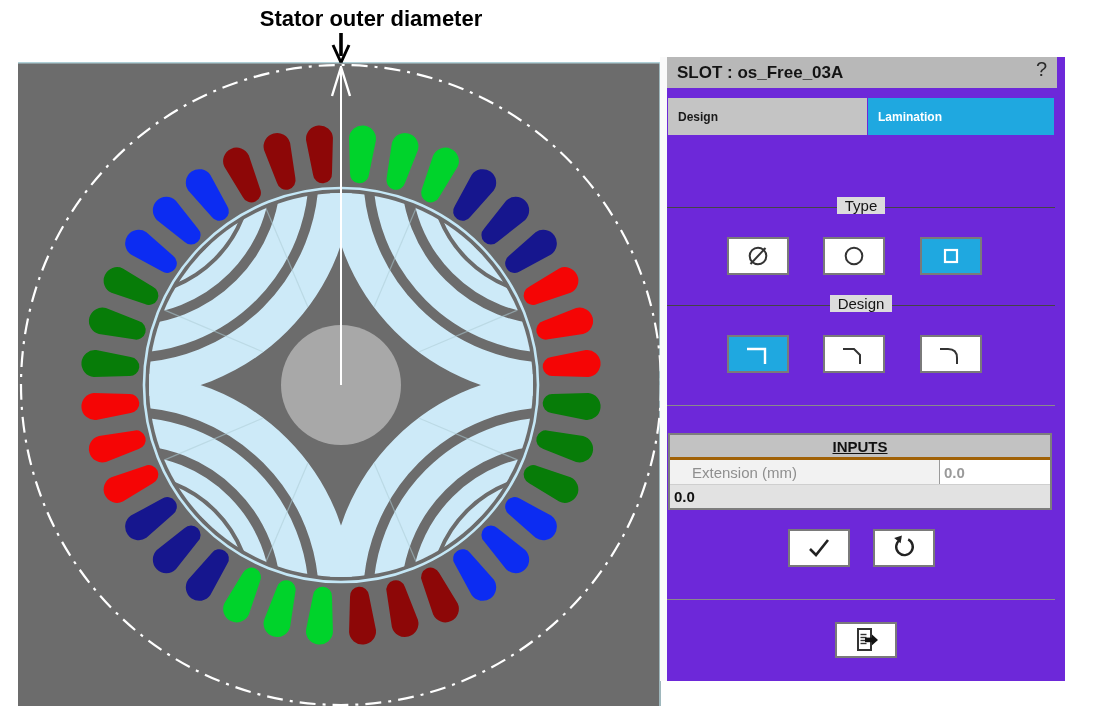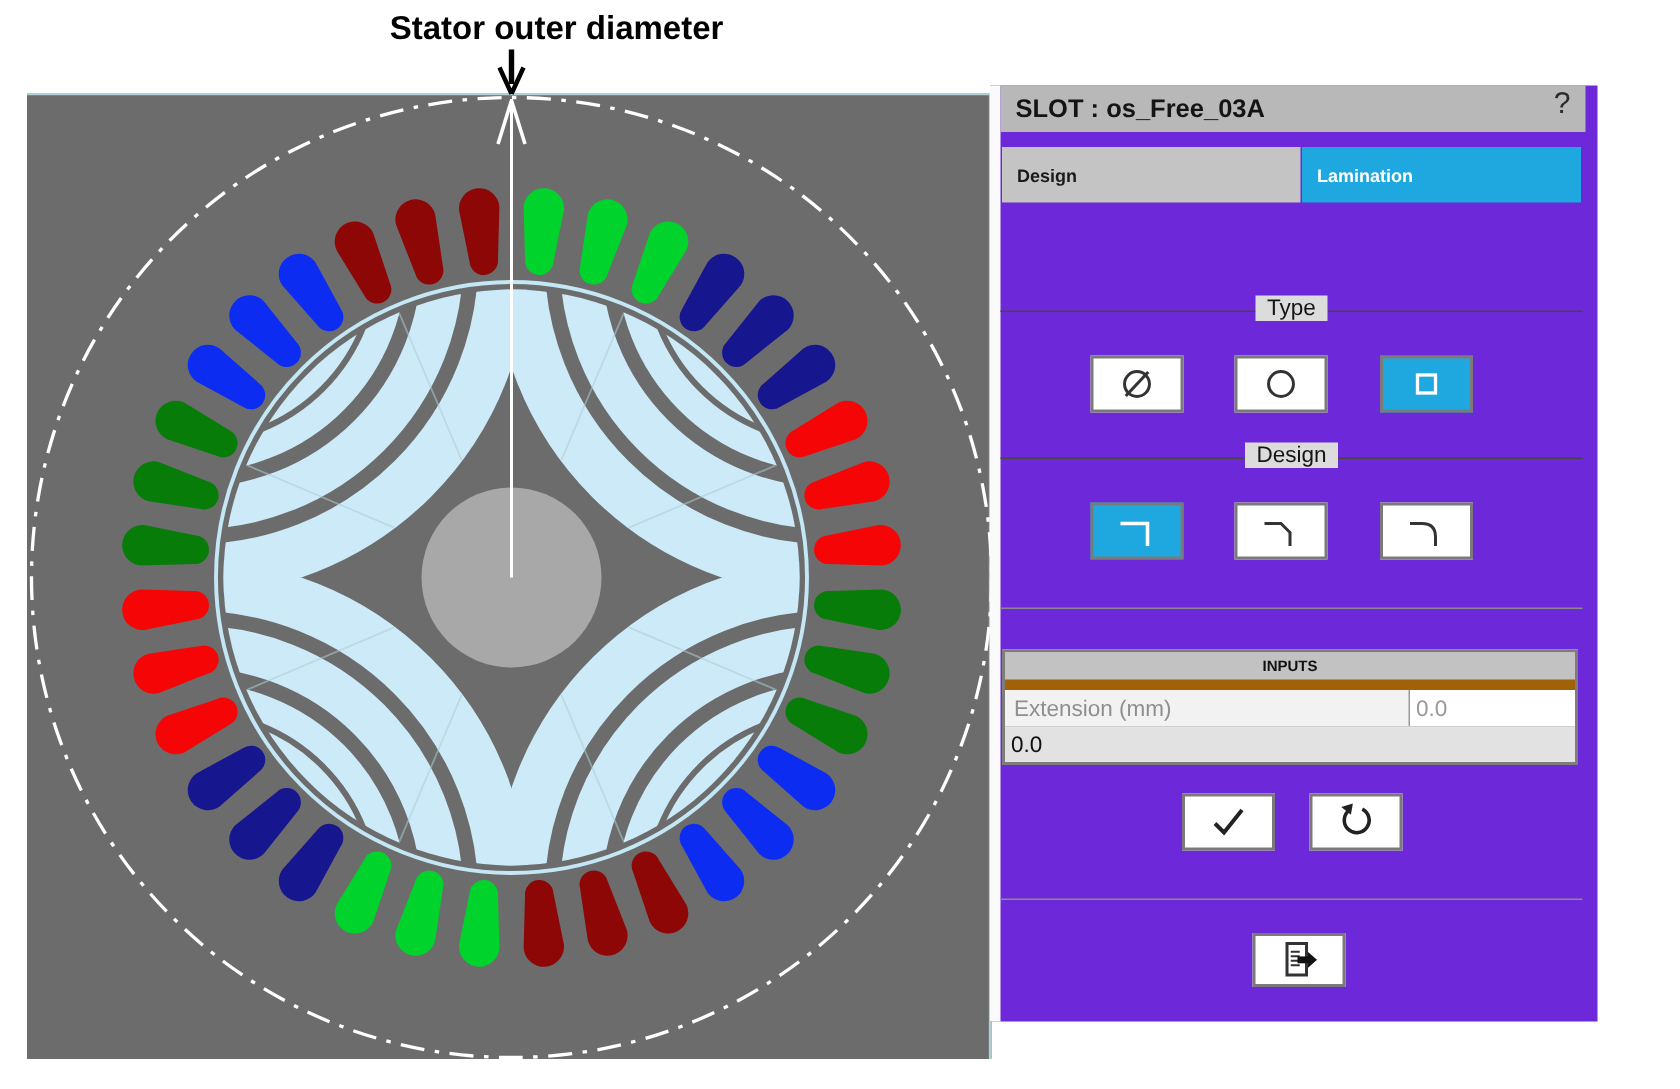--- a/index.html
+++ b/index.html
@@ -20,26 +20,26 @@
   #tab-design{left:1px;top:41px;width:199px;}
   #tab-lamination{left:201px;top:41px;width:186px;}
   #tab-skew{left:1px;top:80px;width:199px;}
   .sect{position:absolute;left:0;width:388px;border-top:1px solid #454545;text-align:center;}
   .sect span{position:relative;top:-11px;background:#dcdcdc;padding:0 8px;font-size:15px;color:#141414;}
   .hr{position:absolute;left:0;width:388px;height:1px;background:#8a8a8a;}
   .btn{position:absolute;width:62px;height:38px;background:#ffffff;border:2px solid #7a7a7a;
        display:flex;align-items:center;justify-content:center;cursor:pointer;padding:0;}
   .btn.selected{background:var(--accent,#1fa8e0);}
   .inputs{position:absolute;left:1px;top:376px;width:384px;border:2px solid #7d7d7d;background:#ffffff;}
-  .inputs-header{height:25px;background:#c2c2c2;border-bottom:7px solid #a16207;display:flex;
-                 align-items:center;justify-content:center;font-weight:bold;font-size:10px;color:#111;}
+  .inputs-header{height:25px;background:#c2c2c2;border-bottom:3px solid #a16207;display:flex;
+                 align-items:center;justify-content:center;font-weight:bold;font-size:15px;color:#111;text-decoration:underline;}
   .irow{display:flex;height:24px;font-size:15px;}
   .irow + .irow{border-top:1px solid #cfcfcf;}
-  .ilabel{width:270px;display:flex;align-items:center;padding-left:6px;border-right:1px solid #9a9a9a;}
-  .ival{flex:1;display:flex;align-items:center;padding-left:4px;}
+  .ilabel{width:270px;display:flex;align-items:center;padding-left:22px;border-right:1px solid #9a9a9a;}
+  .ival{flex:1;display:flex;align-items:center;padding-left:4px;font-weight:bold;}
   .row-disabled .ilabel{color:#8f8f8f;background:#f2f2f2;}
   .row-disabled .ival{color:#9a9a9a;background:#ffffff;}
   .row-enabled .ilabel{color:#111;background:#e2e2e2;}
   .row-enabled .ival{color:#111;background:#e2e2e2;}
 </style>
 </head>
 <body>
 
 <div id="stage">
 

